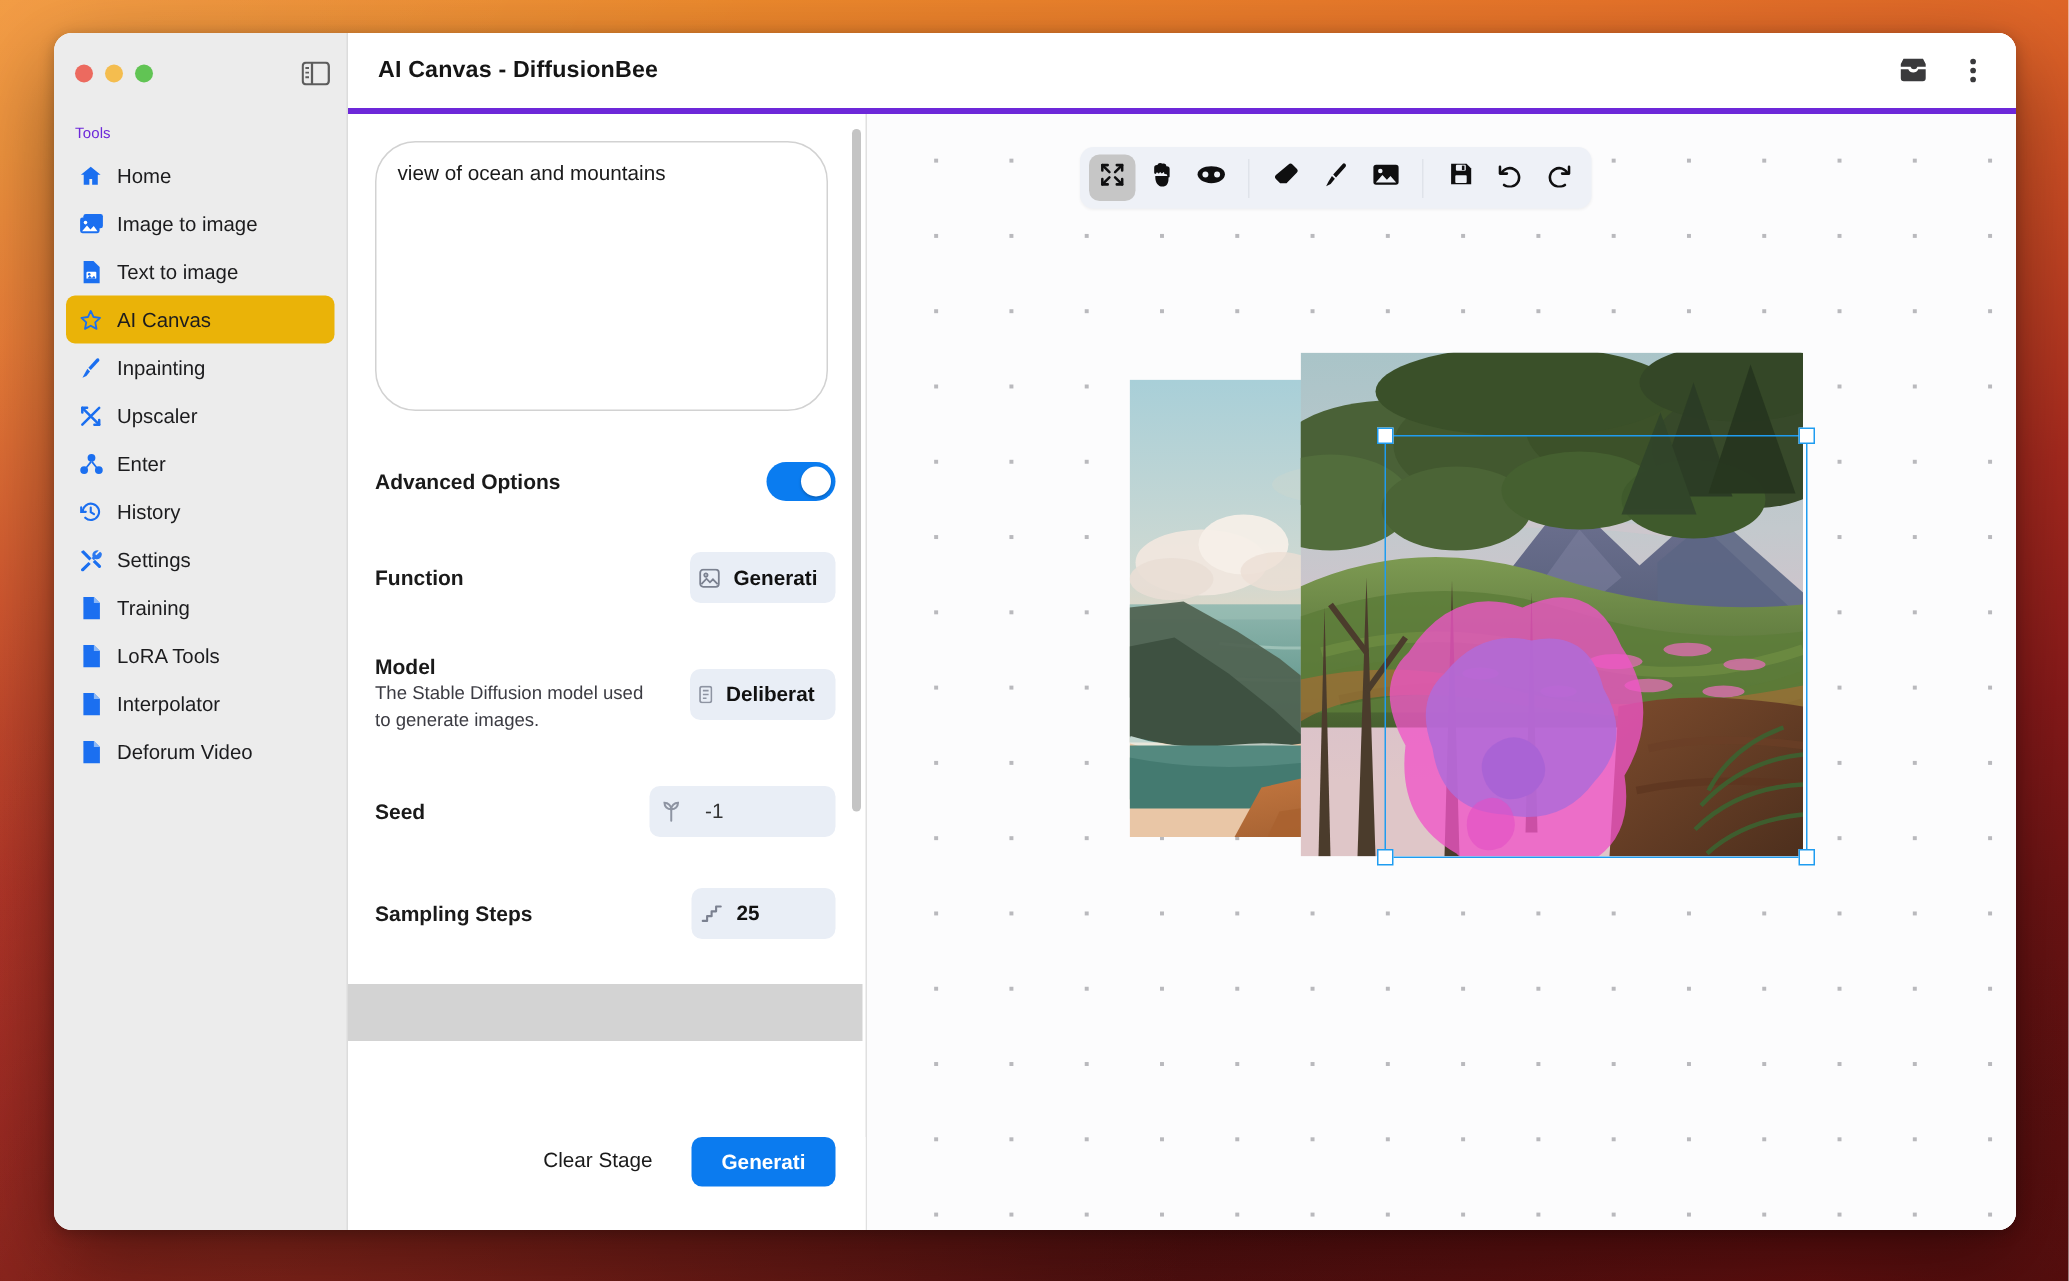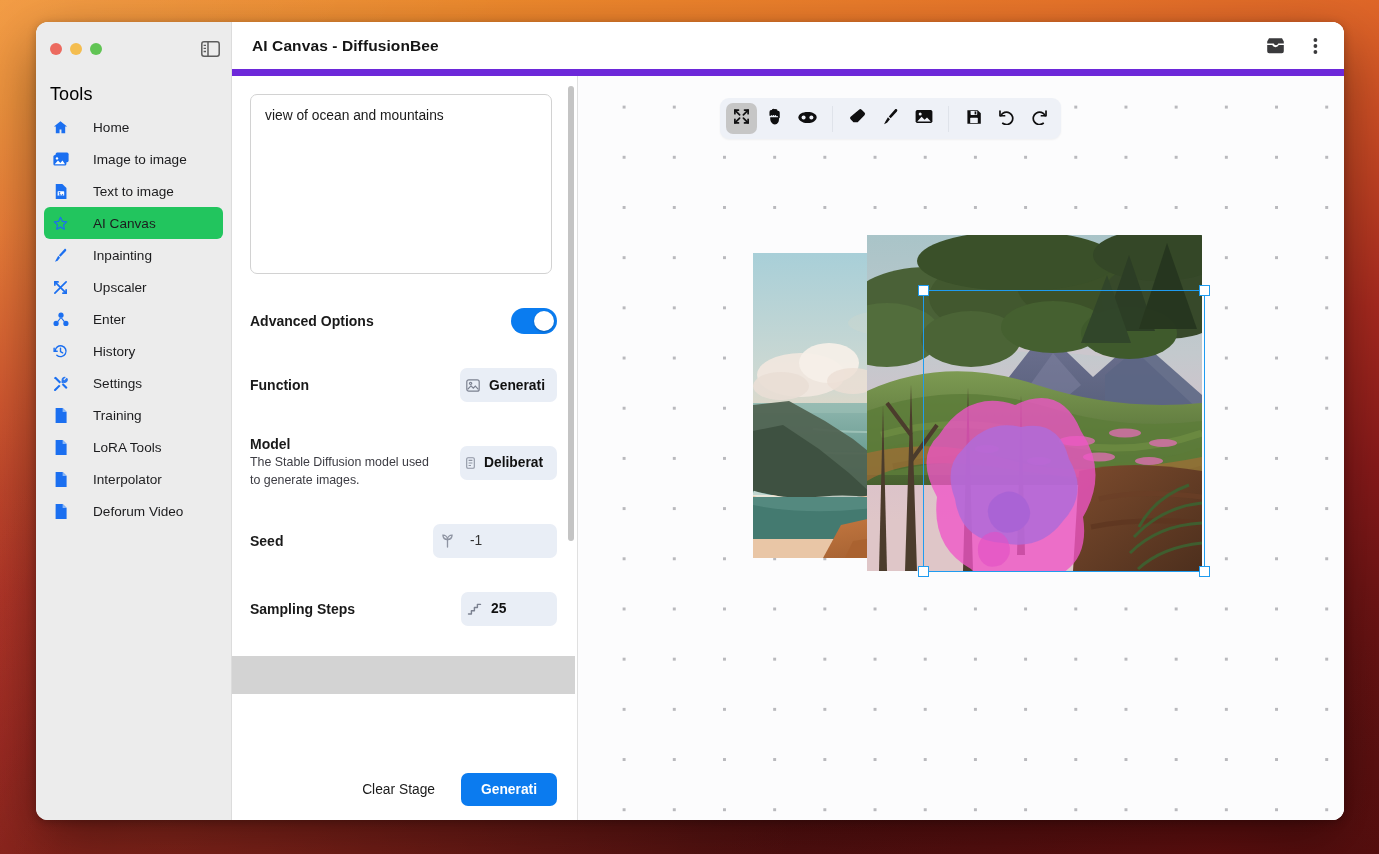--- a/index.html
+++ b/index.html
@@ -49,46 +49,46 @@
   .dot { width: 12px; height: 12px; border-radius: 50%; display:block; }
   .dot.red { background: #ec6a5f; }
   .dot.yellow { background: #f4bd4f; }
   .dot.green { background: #61c454; }
   .sb-toggle {
     margin-left: auto; width: 22px; height: 19px;
     display:flex; align-items:center; justify-content:center;
     cursor: pointer;
   }
   .tools-label {
-    font-size: 18px; color: #000000; padding: 8px 0 6px 14px;
+    font-size: 10px; color: #6d28d9; padding: 8px 0 6px 14px;
     letter-spacing: .1px;
   }
   .nav { padding: 0 8px; }
   .nav-item {
-    display: flex; align-items: center; gap: 24px;
+    display: flex; align-items: center; gap: 9px;
     height: 32px; padding: 0 8px; border-radius: 6px;
     font-size: 13.6px; color: #1c1c1e; cursor: pointer;
     margin-bottom: 0px;
   }
-  .nav-item.active { background: #22c55e; }
+  .nav-item.active { background: #eab308; }
   .nav-ico {
     width: 17px; height: 17px; flex: 0 0 17px;
     display: flex; align-items: center; justify-content: center;
     color: #1b6ff0;
   }
   .nav-ico svg { display:block; }
   .nav-label { white-space: nowrap; }
 
   
   .main { flex: 1; display: flex; flex-direction: column; min-width: 0; background:#fff; }
   .titlebar {
     height: 54px; flex: 0 0 54px;
     display: flex; align-items: center;
     padding: 0 18px 0 20px;
-    border-bottom: 7px solid #6d28d9;
+    border-bottom: 4px solid #6d28d9;
     background: #fff;
   }
   .title { font-size: 15.5px; font-weight: 700; color: #151515; letter-spacing: .1px; }
   .title-actions { margin-left: auto; display:flex; align-items:center; gap: 18px; }
   .tb-btn { width: 22px; height: 22px; display:flex; align-items:center; justify-content:center; cursor:pointer; color:#3a3a3c; }
 
   .body-row { flex: 1; display: flex; min-height: 0; }
 
   
   .panel {
@@ -104,21 +104,21 @@
   .scrollbar {
     position: absolute; right: 3px; top: 10px; width: 6px;
     height: 455px; border-radius: 3px; background: #c4c4c4;
   }
   .ta {
     width: 302px; border: 1px solid #d2d2d2; border-radius: 7px;
     background: #fff; font-family: "Liberation Sans", sans-serif;
     font-size: 13.8px; color: #1a1a1a; padding: 13px 14px;
     resize: none; outline: none; display:block;
   }
-  .ta.prompt { height: 180px; margin-bottom: 18px; }
+  .ta.prompt { height: 180px; margin-bottom: 18px; border-radius: 27px; }
   .ta.neg { height: 82px; color:#111; }
   .ta::placeholder { color: #8e8e93; }
 
   .row {
     display:flex; align-items:center; justify-content:space-between;
     margin-top: 34px;
   }
   .row-label { font-size: 14px; font-weight: 700; color: #1a1a1a; }
   .row-label-wrap { max-width: 180px; }
   .row-sub { font-size: 12.4px; font-weight: 400; color: #3c3c43; line-height: 1.45; margin-top: 2px; }
@@ -149,21 +149,21 @@
   .accordion {
     margin: 30px -18px 0 -18px;
     background:#d3d3d3; height: 38px;
     display:flex; align-items:center; justify-content: space-between;
     padding: 0 16px 0 18px;
     font-size: 14px; font-weight: 700; color:#1a1a1a;
     cursor:pointer;
   }
 
   .panel-footer {
-    flex: 0 0 62px; display:flex; align-items:center; justify-content:flex-end;
+    flex: 0 0 62px; display:flex; align-items:flex-start; justify-content:flex-end;
     gap: 16px; padding: 0 20px 0 0; background:#fff;
   }
   .btn-clear {
     font-size: 13.8px; color:#1a1a1a; background:none; border:none;
     cursor:pointer; padding: 8px 10px; font-family:"Liberation Sans", sans-serif;
   }
   .btn-gen {
     background:#0b7bef; color:#fff; border:none; border-radius:7px;
     font-size: 13.8px; font-weight:700; padding: 9px 20px; cursor:pointer;
     font-family:"Liberation Sans", sans-serif;

